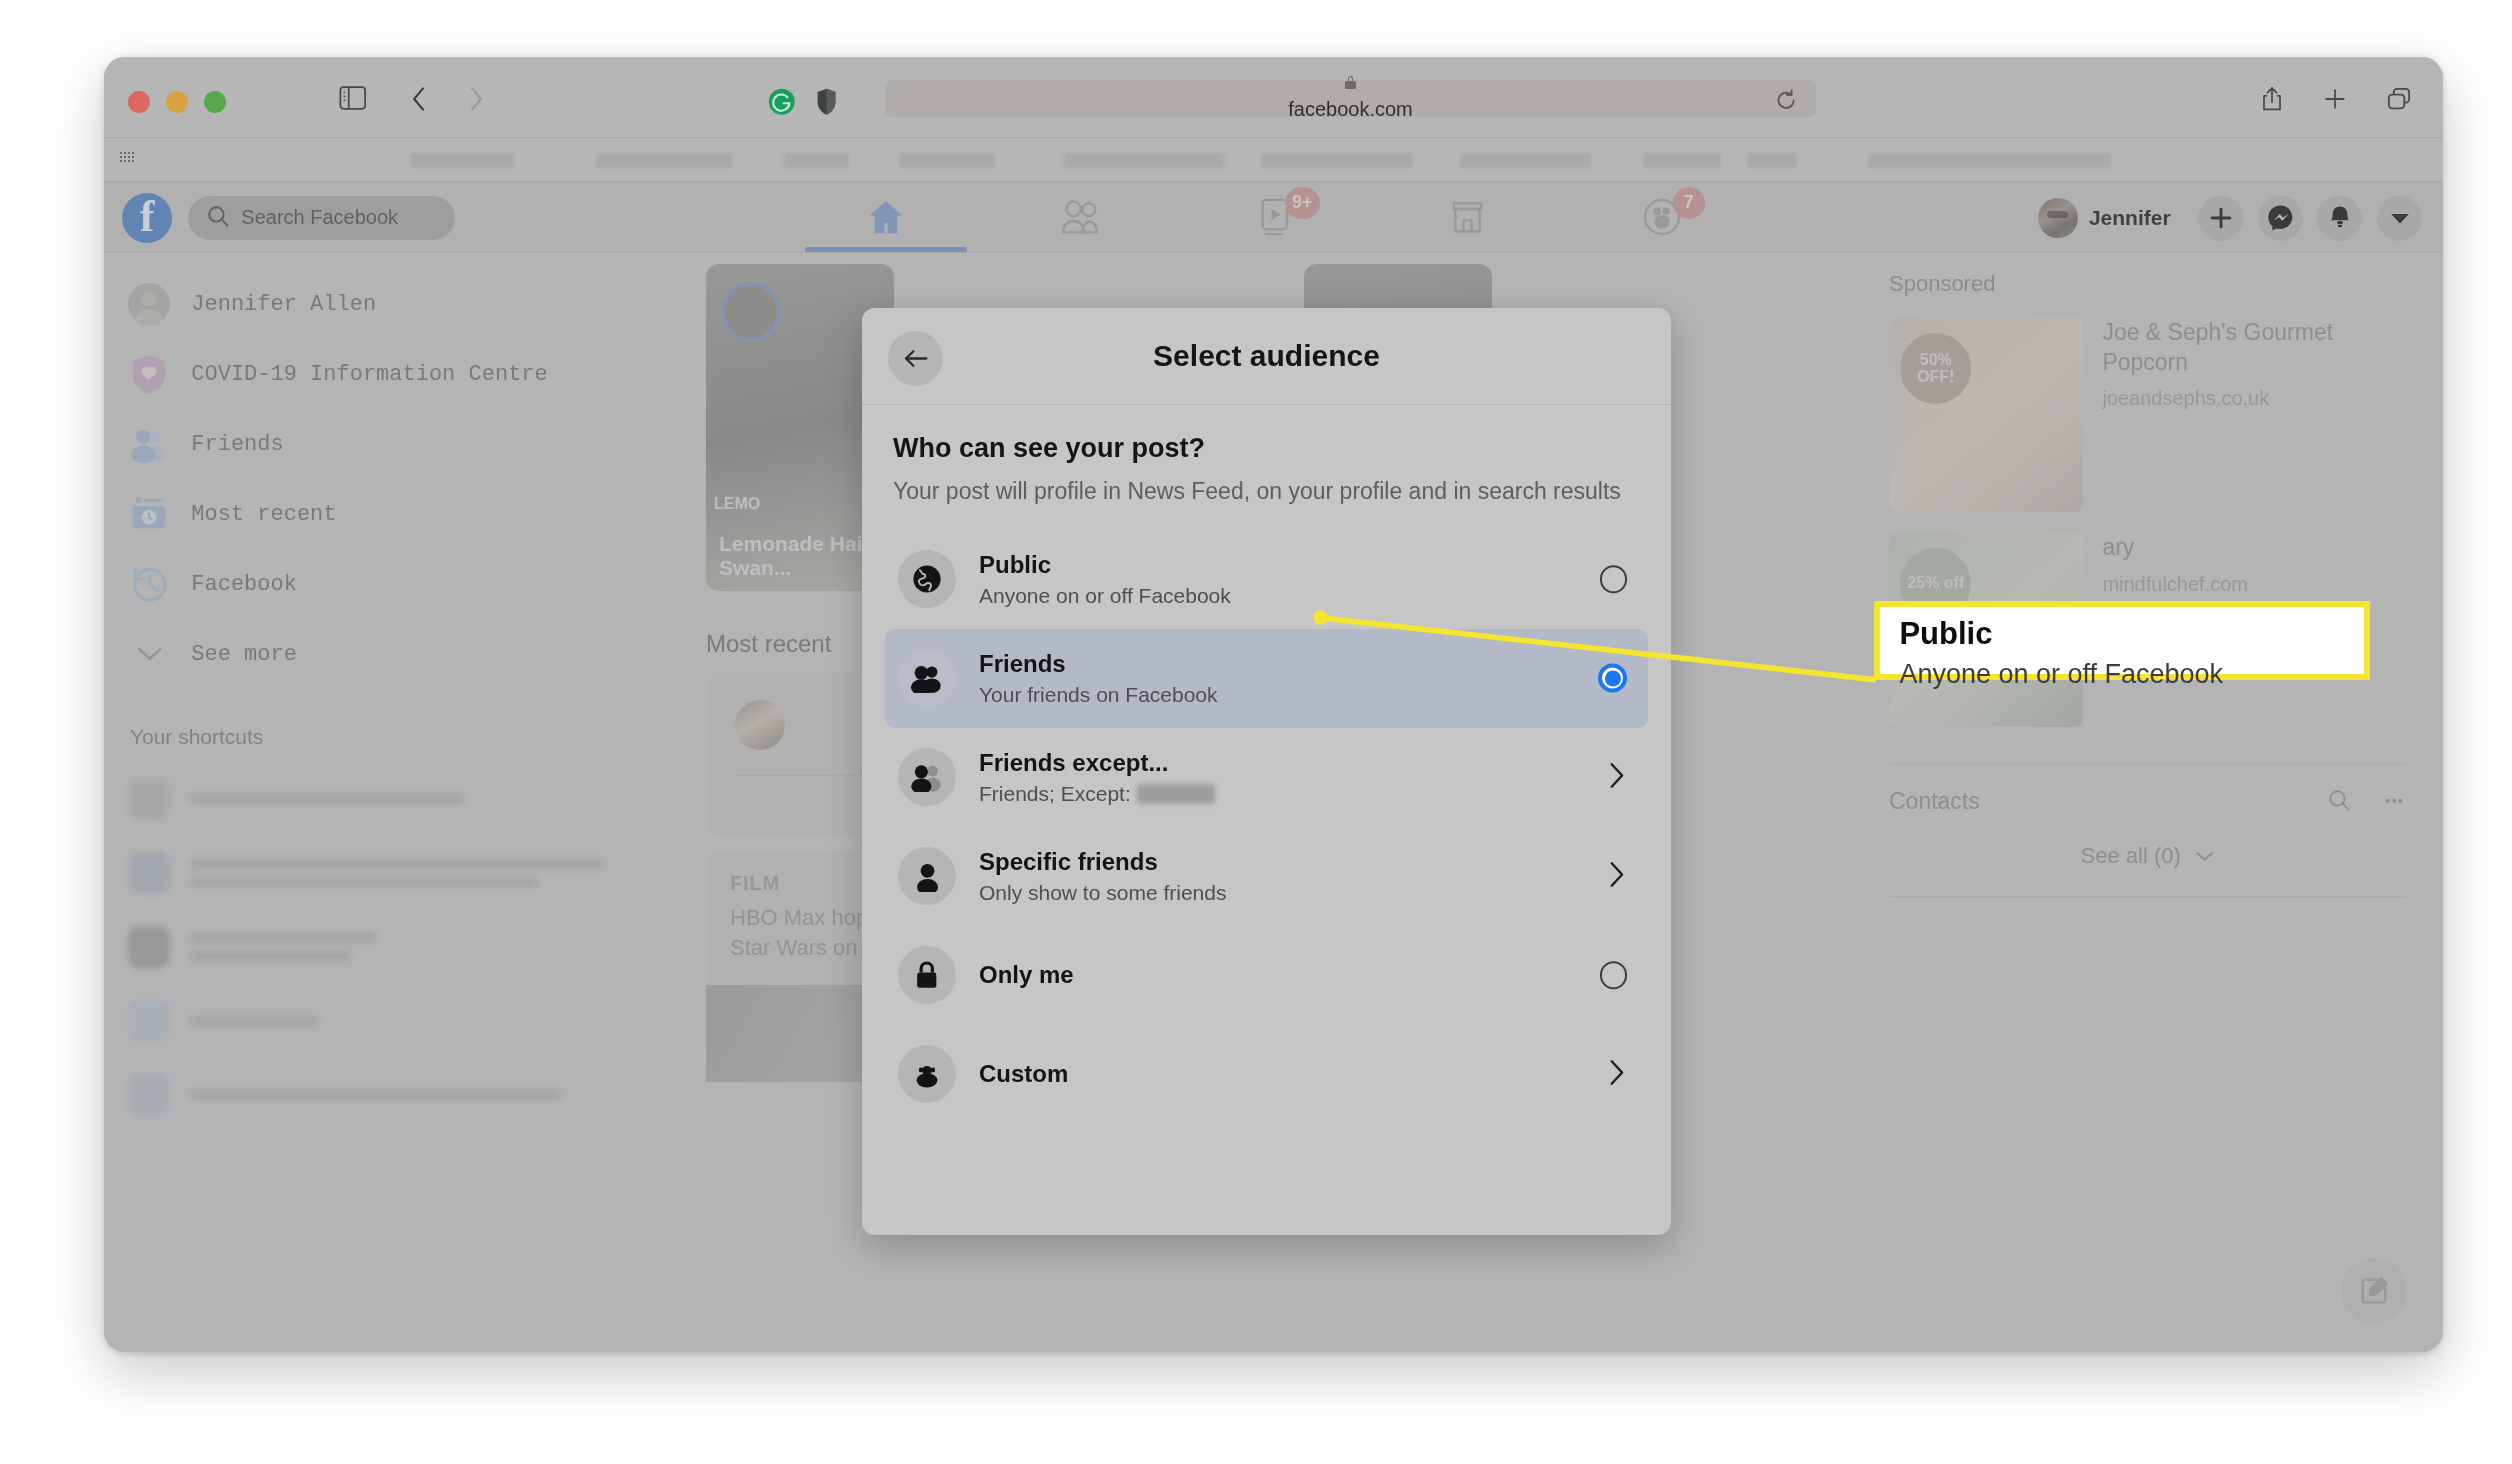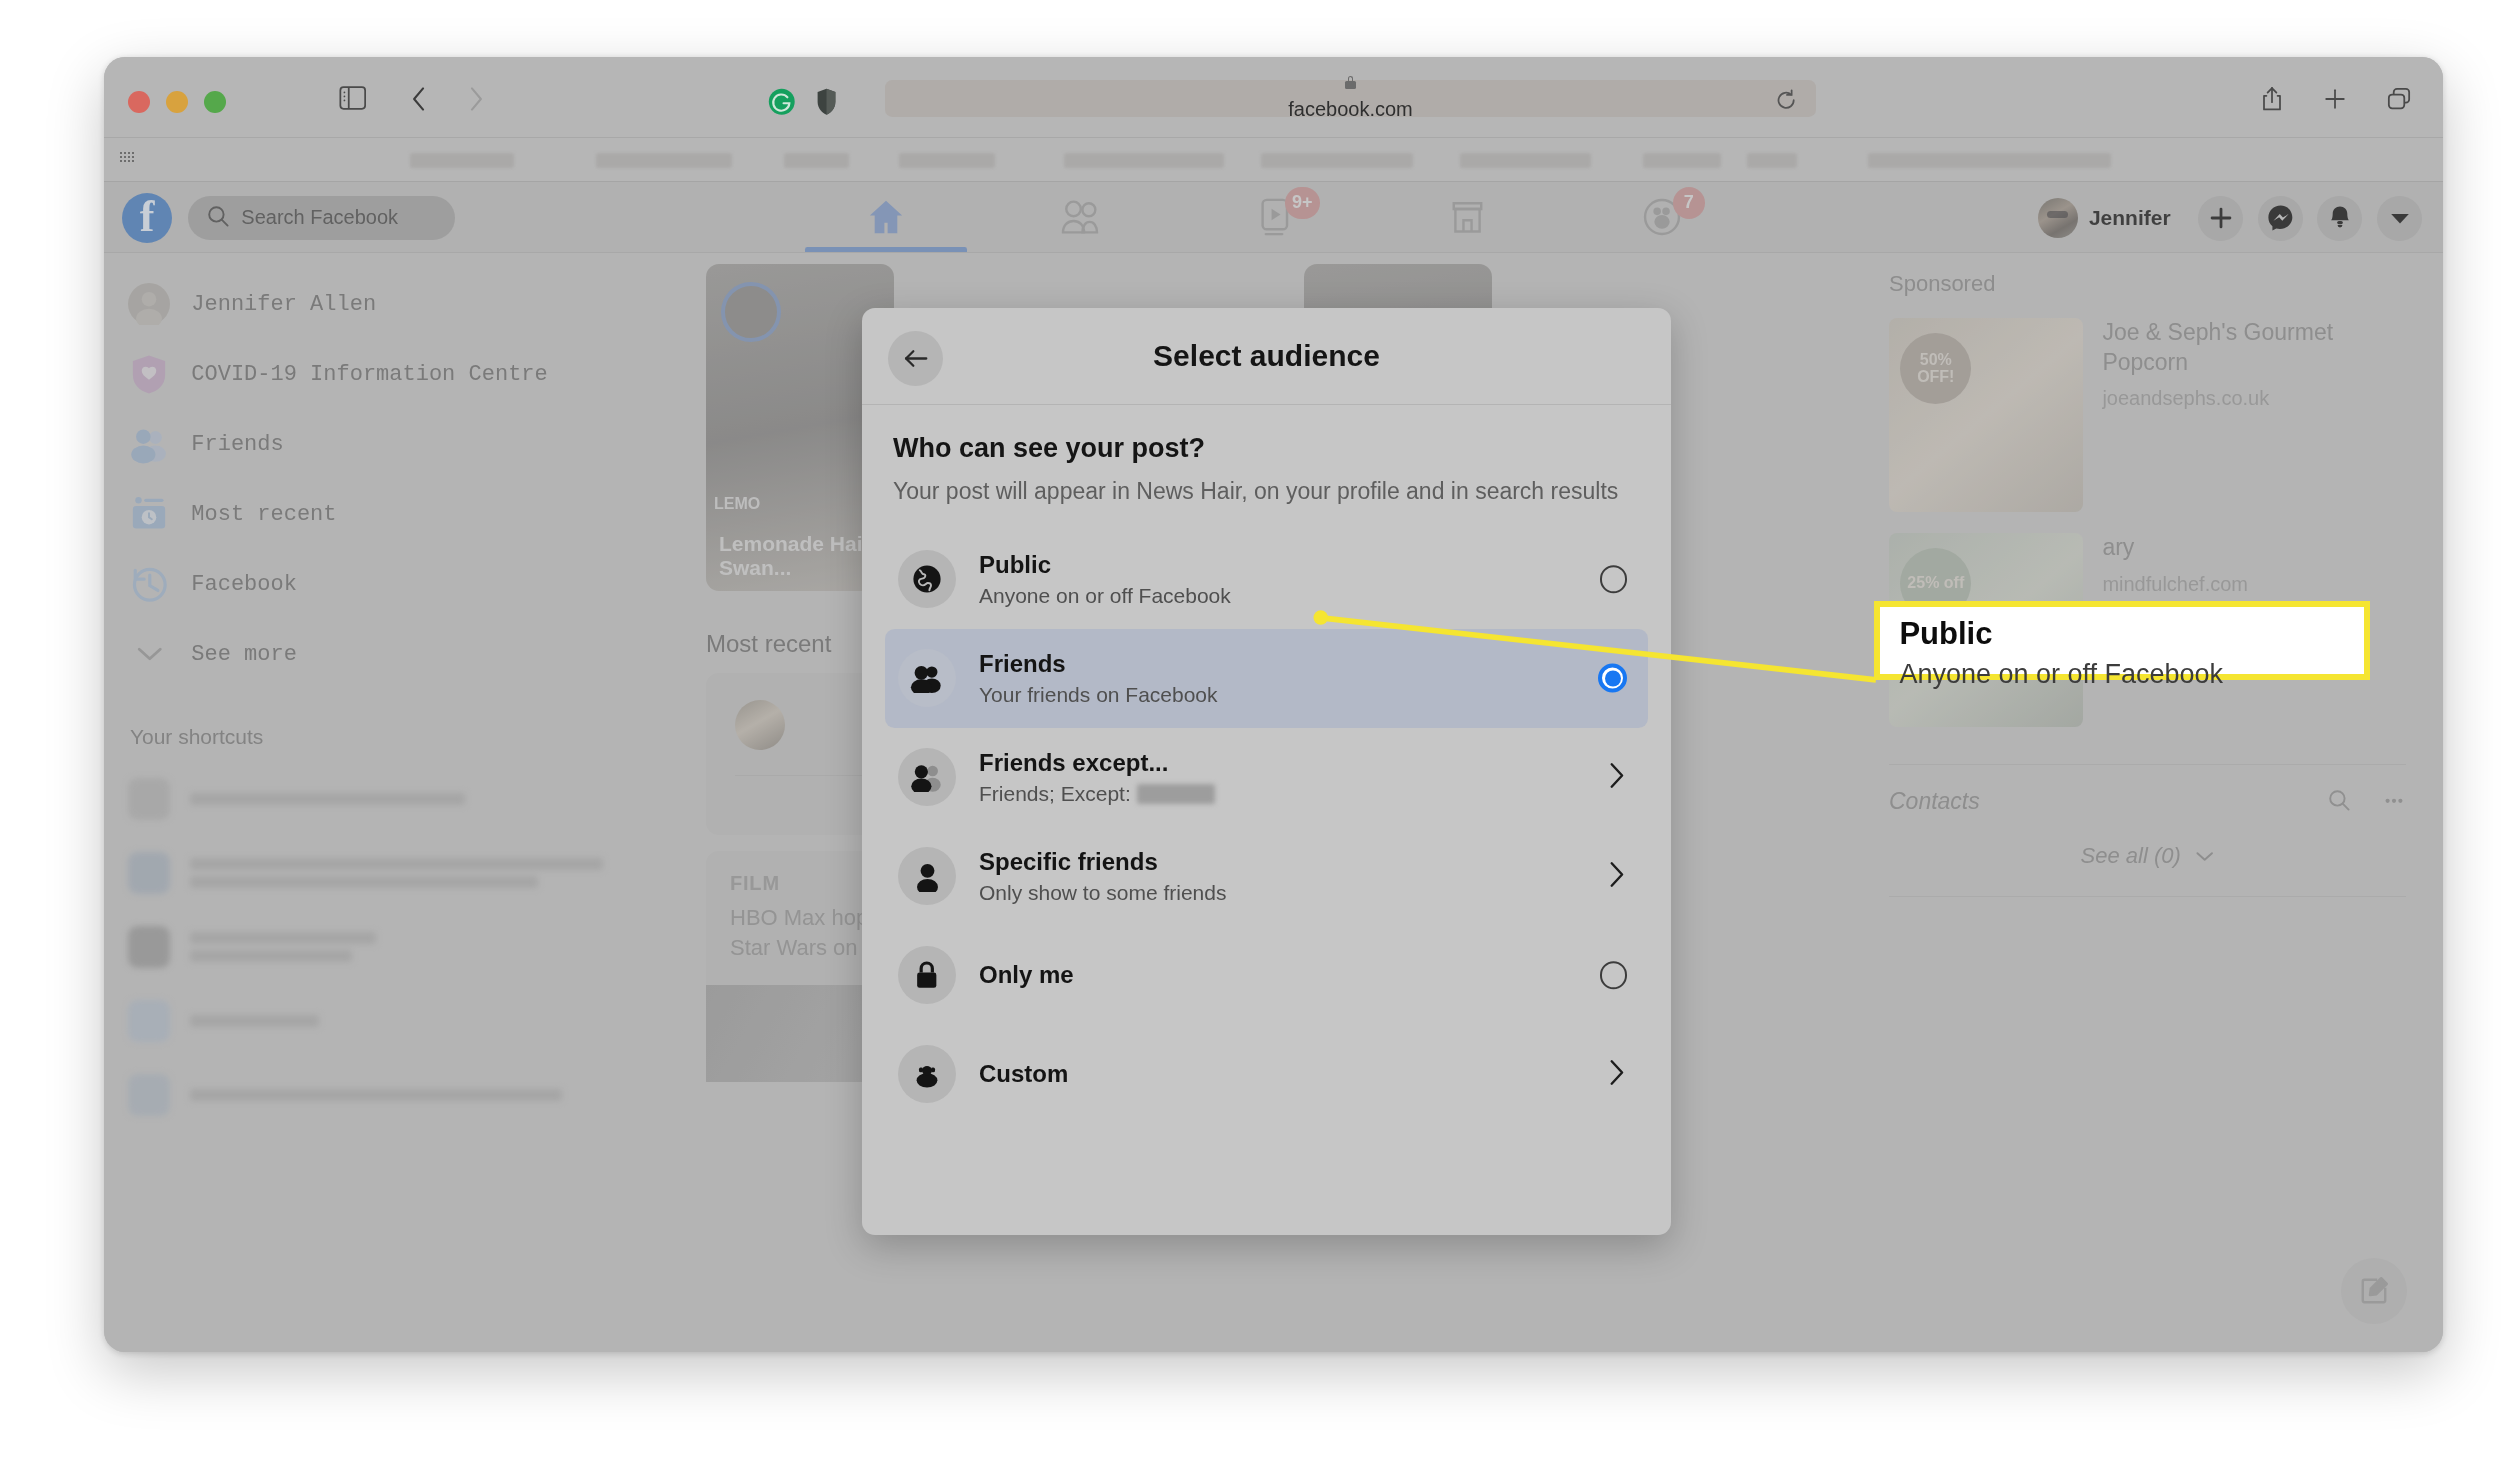--- a/index.html
+++ b/index.html
@@ -150,21 +150,21 @@
   .ad .img{ width:194px; height:194px; border-radius:8px; flex:none;
             background:linear-gradient(140deg,#c0bbb2,#cfc9c0 50%,#b7b2aa); position:relative; overflow:hidden;}
   .ad .img .off{ position:absolute; left:11.3px; top:14.6px; width:71px; height:71px; border-radius:50%;
                  background:#a9a29a; color:#d3cec8; font-size:16px; font-weight:bold; display:flex;
                  align-items:center; justify-content:center; text-align:center; line-height:1.1;}
   .ad .img.green{ background:linear-gradient(140deg,#b6bdb5,#c7cbc2 50%,#aab0a8);}
   .ad .img.green .off{ background:#a8b2a6; }
   .ad .meta .t{ font-size:23px; color:#8b8b8b; line-height:1.3; }
   .ad .meta .u{ margin-top:9.7px; font-size:20px; color:#9a9a9a; }
 
-  .contacts{ margin-top:37px; border-top:1.6px solid #b5b5b5; padding-top:23px; position:relative;font-style:italic; }
+  .contacts{ margin-top:37px; border-top:1.6px solid #b5b5b5; padding-top:23px; position:relative; }
   .contacts .ct{ font-size:23px; color:#8b8b8b; }
   .contacts .cr{ position:absolute; right:0; top:23px; display:flex; gap:31px; color:#8e8e8e; }
   .seeall{ margin-top:27.5px; text-align:center; font-size:22px; color:#8b8b8b; }
   .contacts .uline{ margin-top:27.5px; border-top:1.6px solid #b5b5b5; }
 
   .fab{ position:absolute; right:36px; bottom:27.5px; width:66px; height:66px; border-radius:50%;
         background:#bababa; display:flex; align-items:center; justify-content:center; color:#9c9c9c; }
 
   
   .scrim{ position:absolute; inset:0; background:rgba(150,150,150,.30); z-index:20; }
@@ -610,21 +610,21 @@
       <svg width="27.5" height="23" viewBox="0 0 34 28" fill="none" stroke="#2a2a2a" stroke-width="2.8" stroke-linecap="round" stroke-linejoin="round">
           <line x1="30" y1="14" x2="5" y2="14"></line>
           <polyline points="14,5 5,14 14,23"></polyline>
         </svg>
     </div>
     <div class="title">Select audience</div>
   </div>
 
   <div class="mbody">
     <div class="q">Who can see your post?</div>
-    <div class="sub">Your post will appear in News Hair, on your profile and in search results</div>
+    <div class="sub">Your post will profile in News Feed, on your profile and in search results</div>
 
     <div class="opts">
 
       <div class="opt">
         <div class="oic">
           <svg width="32" height="32" viewBox="0 0 40 40">
               <circle cx="20" cy="20" r="17" fill="#141414"></circle>
               <path d="M11 9c3 2 2 5 5 5s2 4 0 5-5 0-6 3 2 6 5 6 4-3 6-3 4 1 4 3-2 4-2 6" fill="none" stroke="#b9b9b9" stroke-width="2.4" stroke-linecap="round"></path>
             </svg>
         </div>

